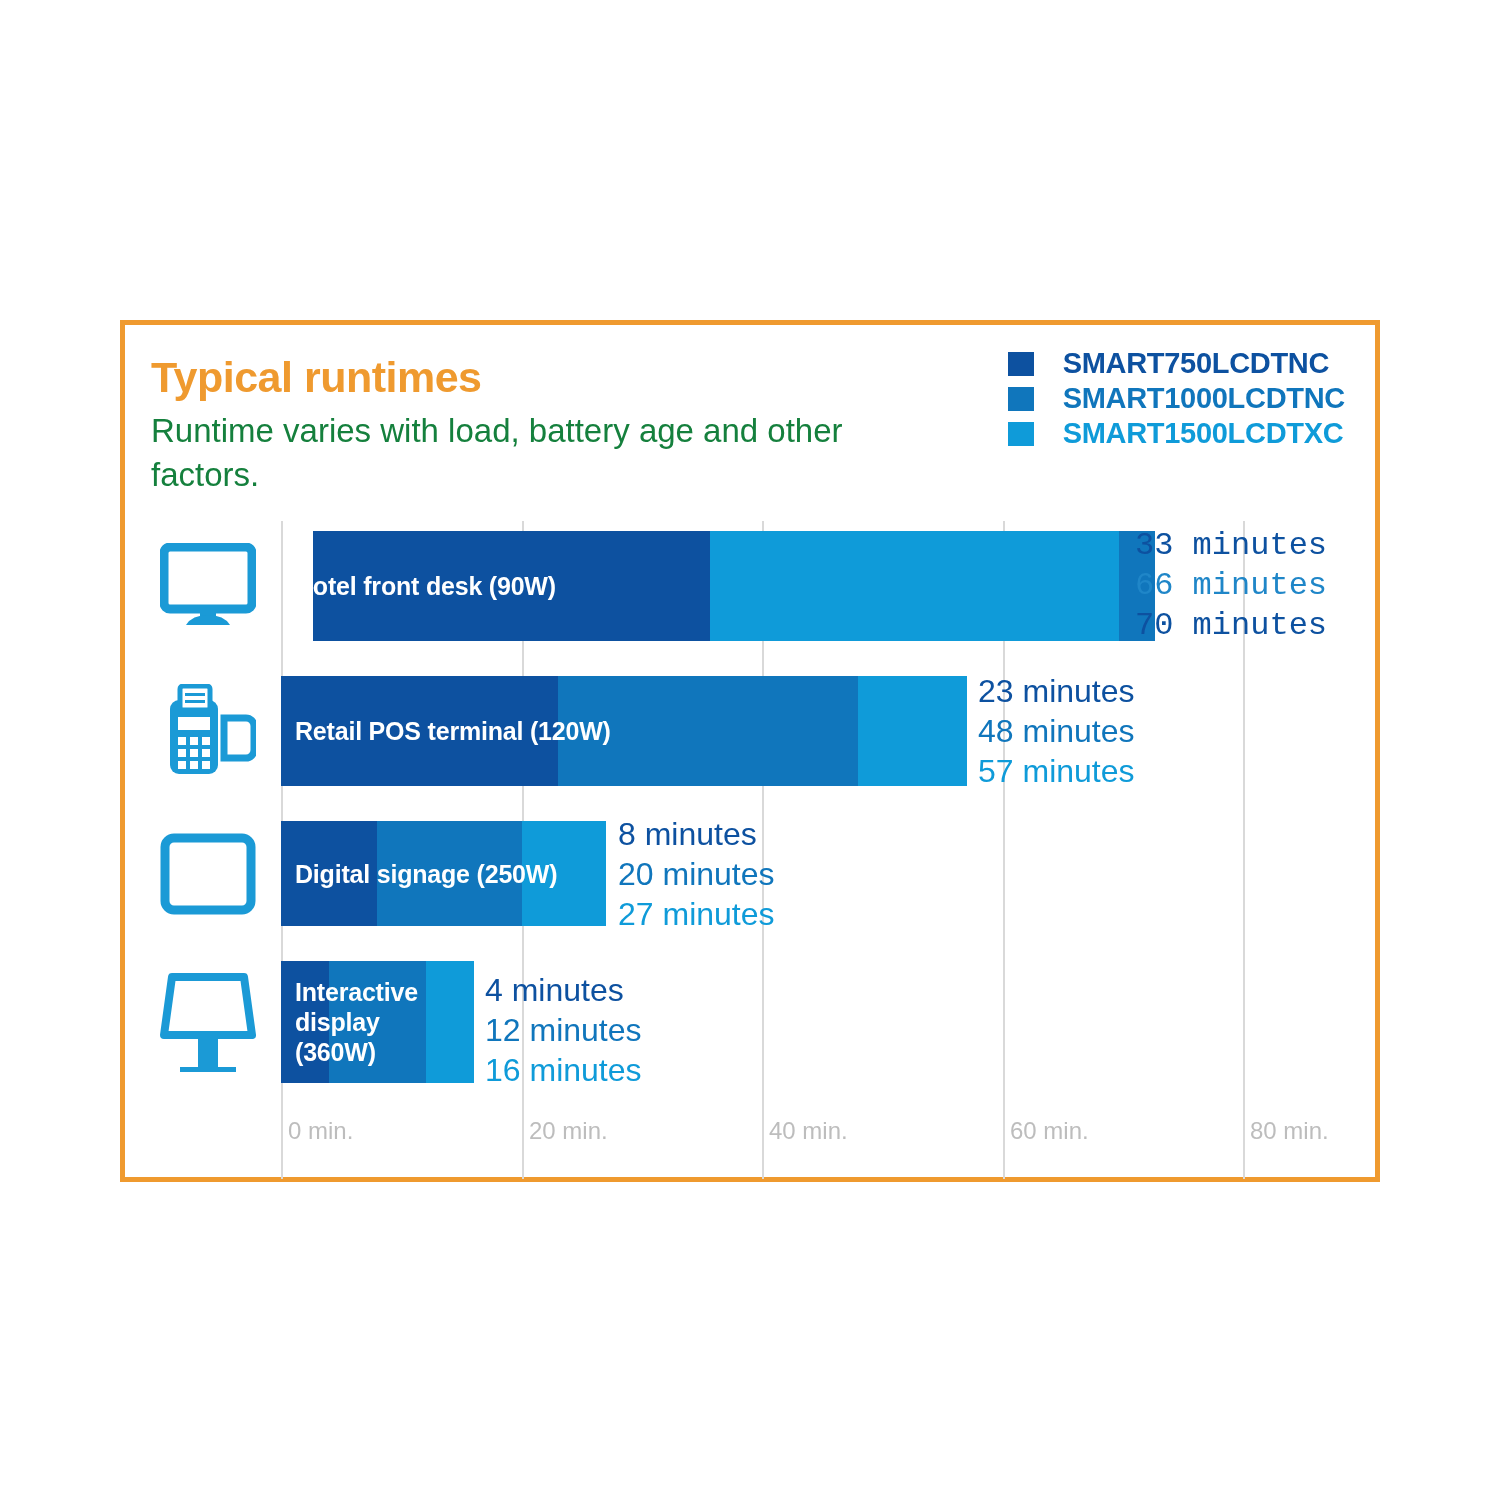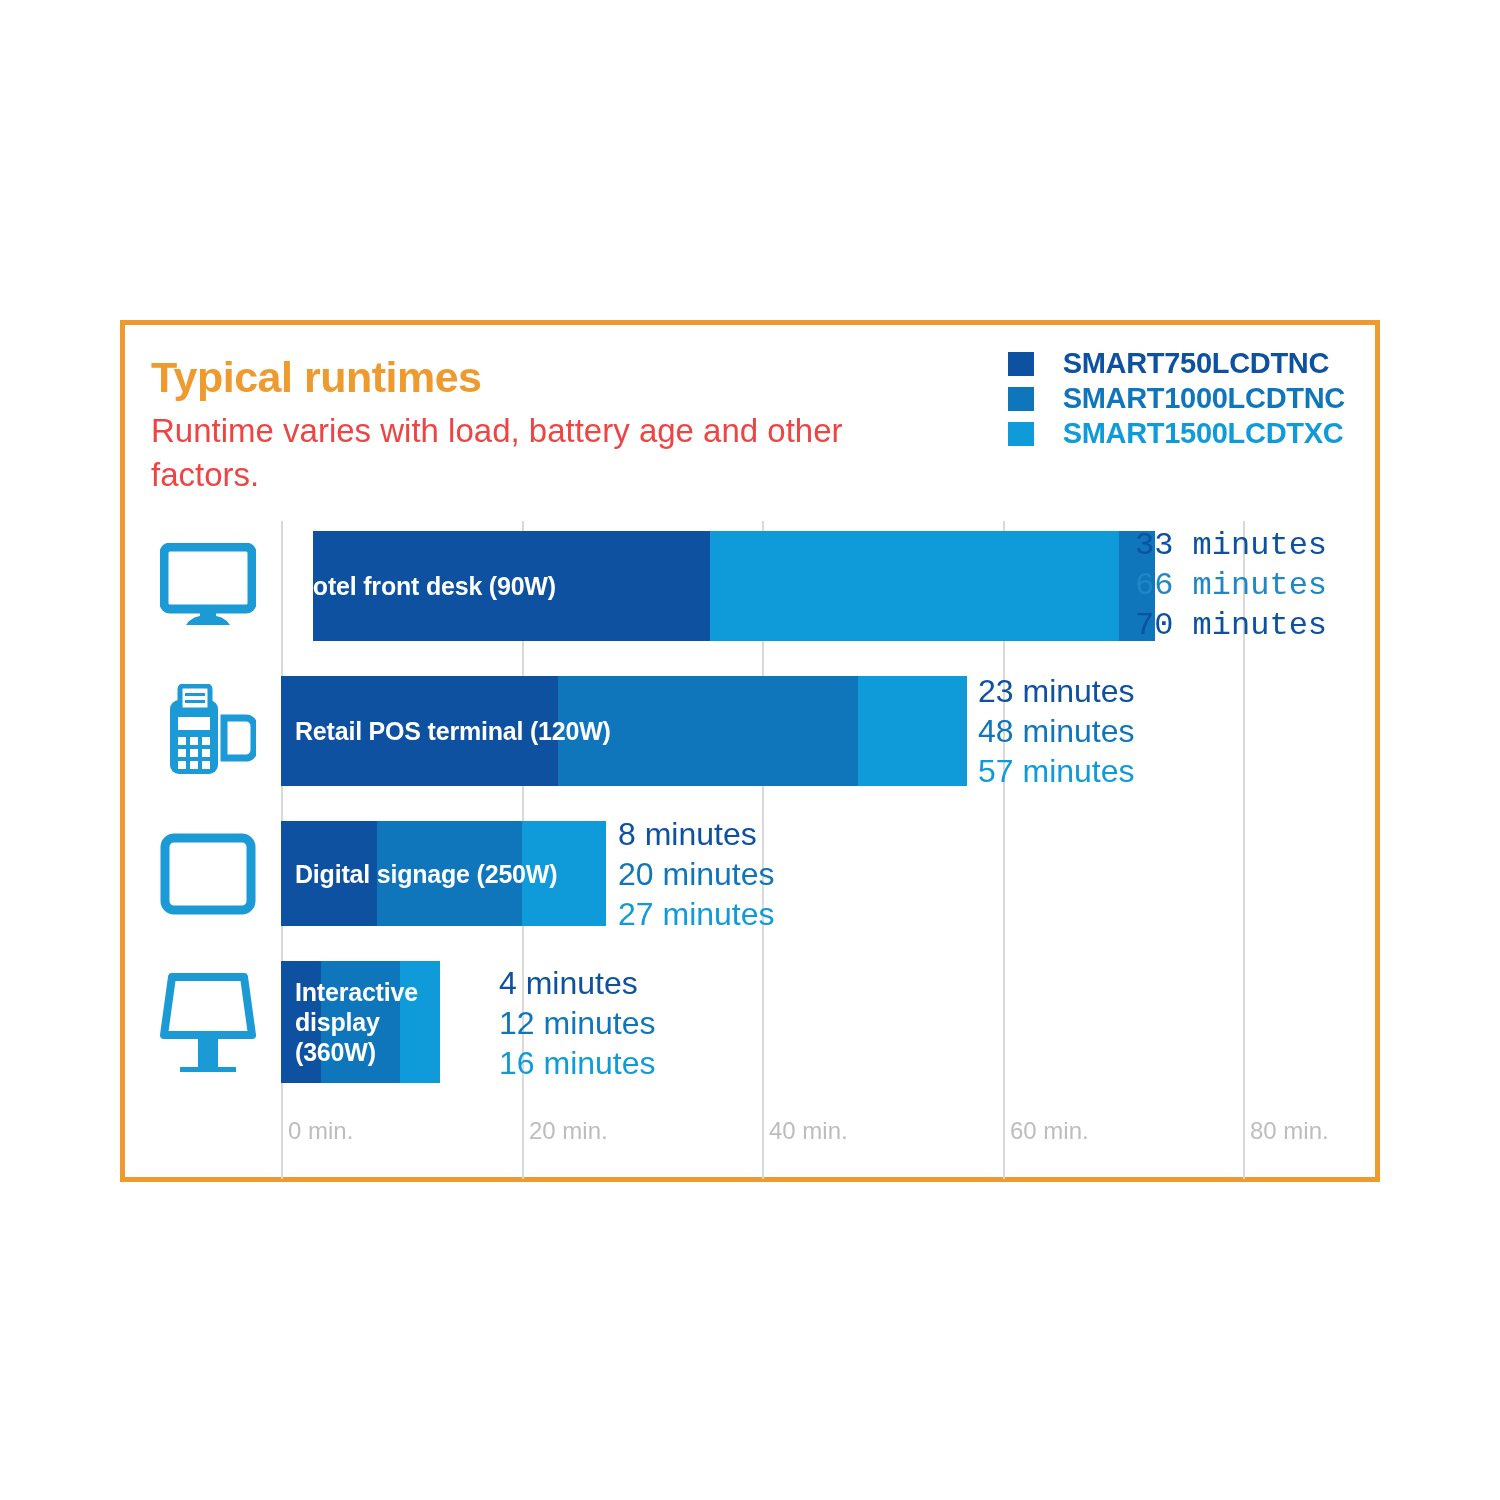--- a/index.html
+++ b/index.html
@@ -23,21 +23,21 @@
   
   .title{
     position:absolute;left:26px;top:28px;
     font-size:43px;font-weight:bold;
     color:#ef9a2f;letter-spacing:-.5px;
     white-space:nowrap;
   }
   .subtitle{
     position:absolute;left:26px;top:84px;
     font-size:33px;line-height:44px;
-    color:#ef4444;font-weight:400;
+    color:#15803d;font-weight:400;
     width:700px;
   }
 
   
   .legend{
     position:absolute;right:30px;top:22px;
     display:flex;flex-direction:column;gap:2px;align-items:flex-start;
   }
   .legend-row{display:flex;align-items:center;gap:29px;}
   .legend-swatch{width:26px;height:24px;display:block;flex:0 0 auto;}
@@ -214,29 +214,29 @@
 
         <div class="row" style="top:440px;height:122px;width:100%;">
           <div class="icon-box" style="top:0;height:122px;">
             <svg width="96" height="110" viewBox="0 0 96 110">
               <path d="M12 10 h72 l8 58 h-88 z" fill="none" stroke="#1b9ad6" stroke-width="8" stroke-linejoin="round"></path>
               <rect x="38" y="68" width="20" height="34" fill="#1b9ad6"></rect>
               <rect x="20" y="100" width="56" height="5" fill="#1b9ad6"></rect>
             </svg>
           </div>
 
-          <div class="bar" style="left:156px;width:159px;">
+          <div class="bar" style="left:156px;width:193px;">
             <div class="seg" style="width:48px;background:#0d51a0;"></div>
             <div class="seg" style="width:97px;background:#1076bc;"></div>
             <div class="seg" style="width:48px;background:#0f9bd9;"></div>
             <div class="bar-label">Interactive display
 (360W)</div>
           </div>
 
-          <div class="values" style="left:360px;top:1px;height:122px;margin-left:14px;">
+          <div class="values" style="left:360px;top:8px;height:122px;">
             <span class="value" style="color:#0d51a0">4 minutes</span>
             <span class="value" style="color:#1076bc">12 minutes</span>
             <span class="value" style="color:#0f9bd9">16 minutes</span>
           </div>
         </div>
 
       </div>
     </div>
   </div>
 </div>

